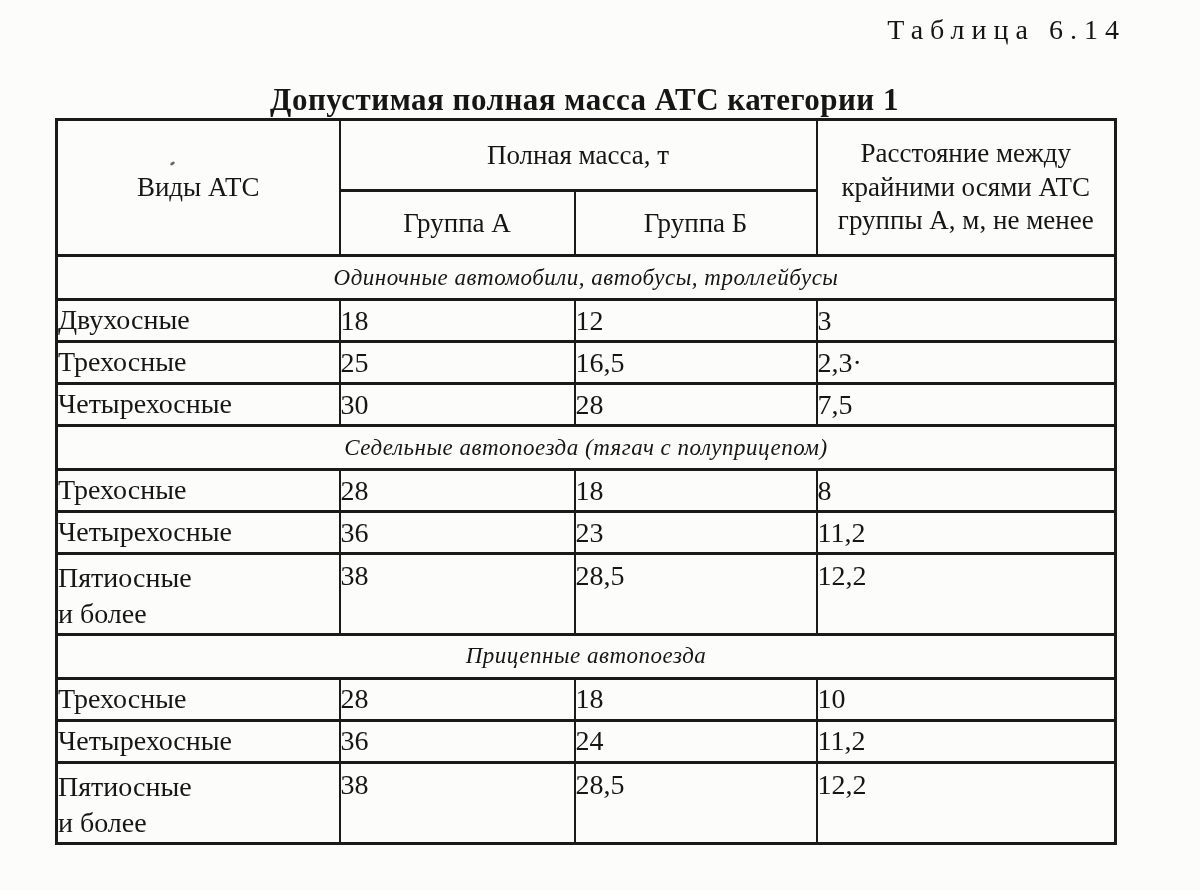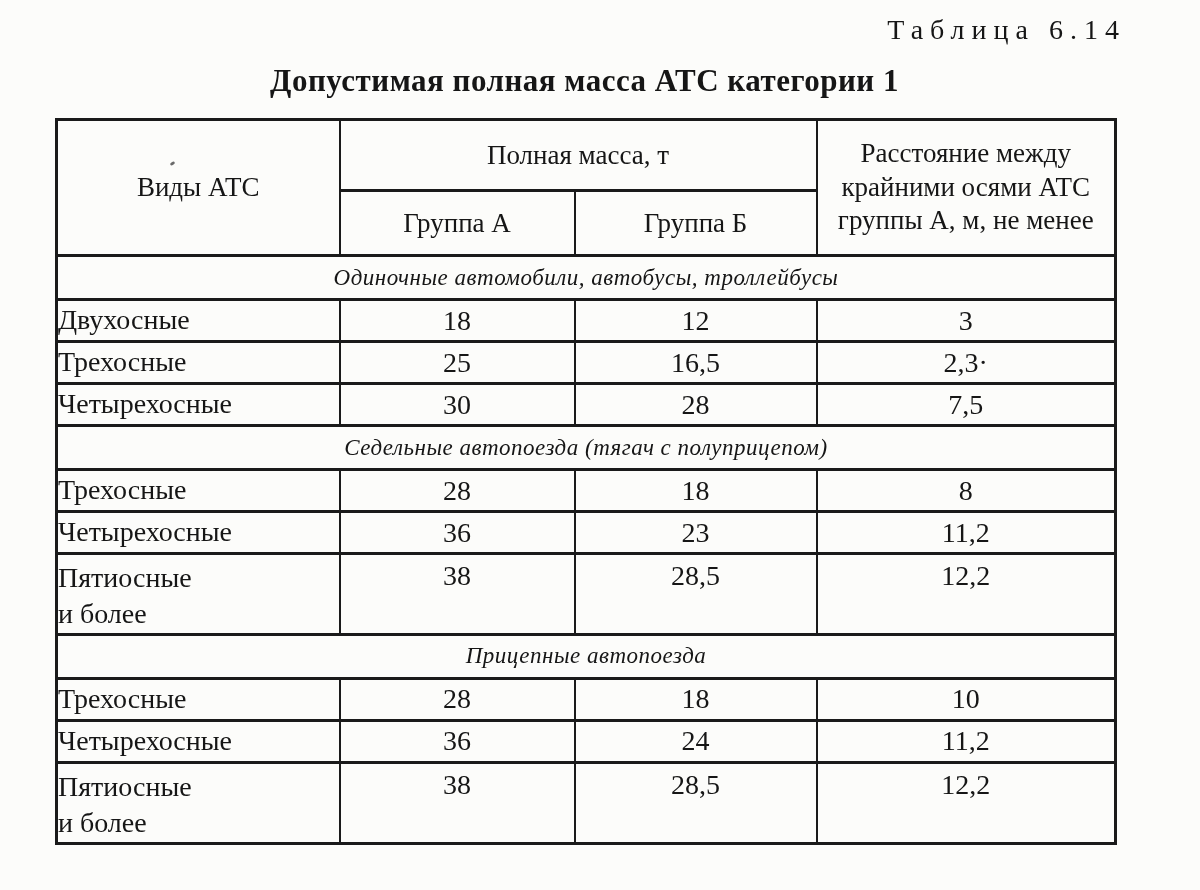--- a/index.html
+++ b/index.html
@@ -23,21 +23,21 @@
     top: 14px;
     right: 74px;
     font-size: 28px;
     letter-spacing: 7px;
     white-space: nowrap;
   }
 
   
   .doc-title {
     position: absolute;
-    top: 63px;
+    top: 82px;
     left: 55px;
     width: 1059px;
     text-align: center;
     font-size: 31px;
     font-weight: bold;
     letter-spacing: 0.5px;
     white-space: nowrap;
   }
 
   
@@ -103,21 +103,20 @@
 
   .cell-type {
     text-align: left;
     vertical-align: middle;
     padding-left: 22px;
     padding-right: 6px;
     white-space: pre-line;
     line-height: 1.3;
   }
   .cell-num {
-    text-align: center;
     vertical-align: middle;
   }
   .h-row2 .cell-type,
   .h-row2 .cell-num {
     vertical-align: top;
     padding-top: 5px;
   }
 </style>
 </head>
 <body>

